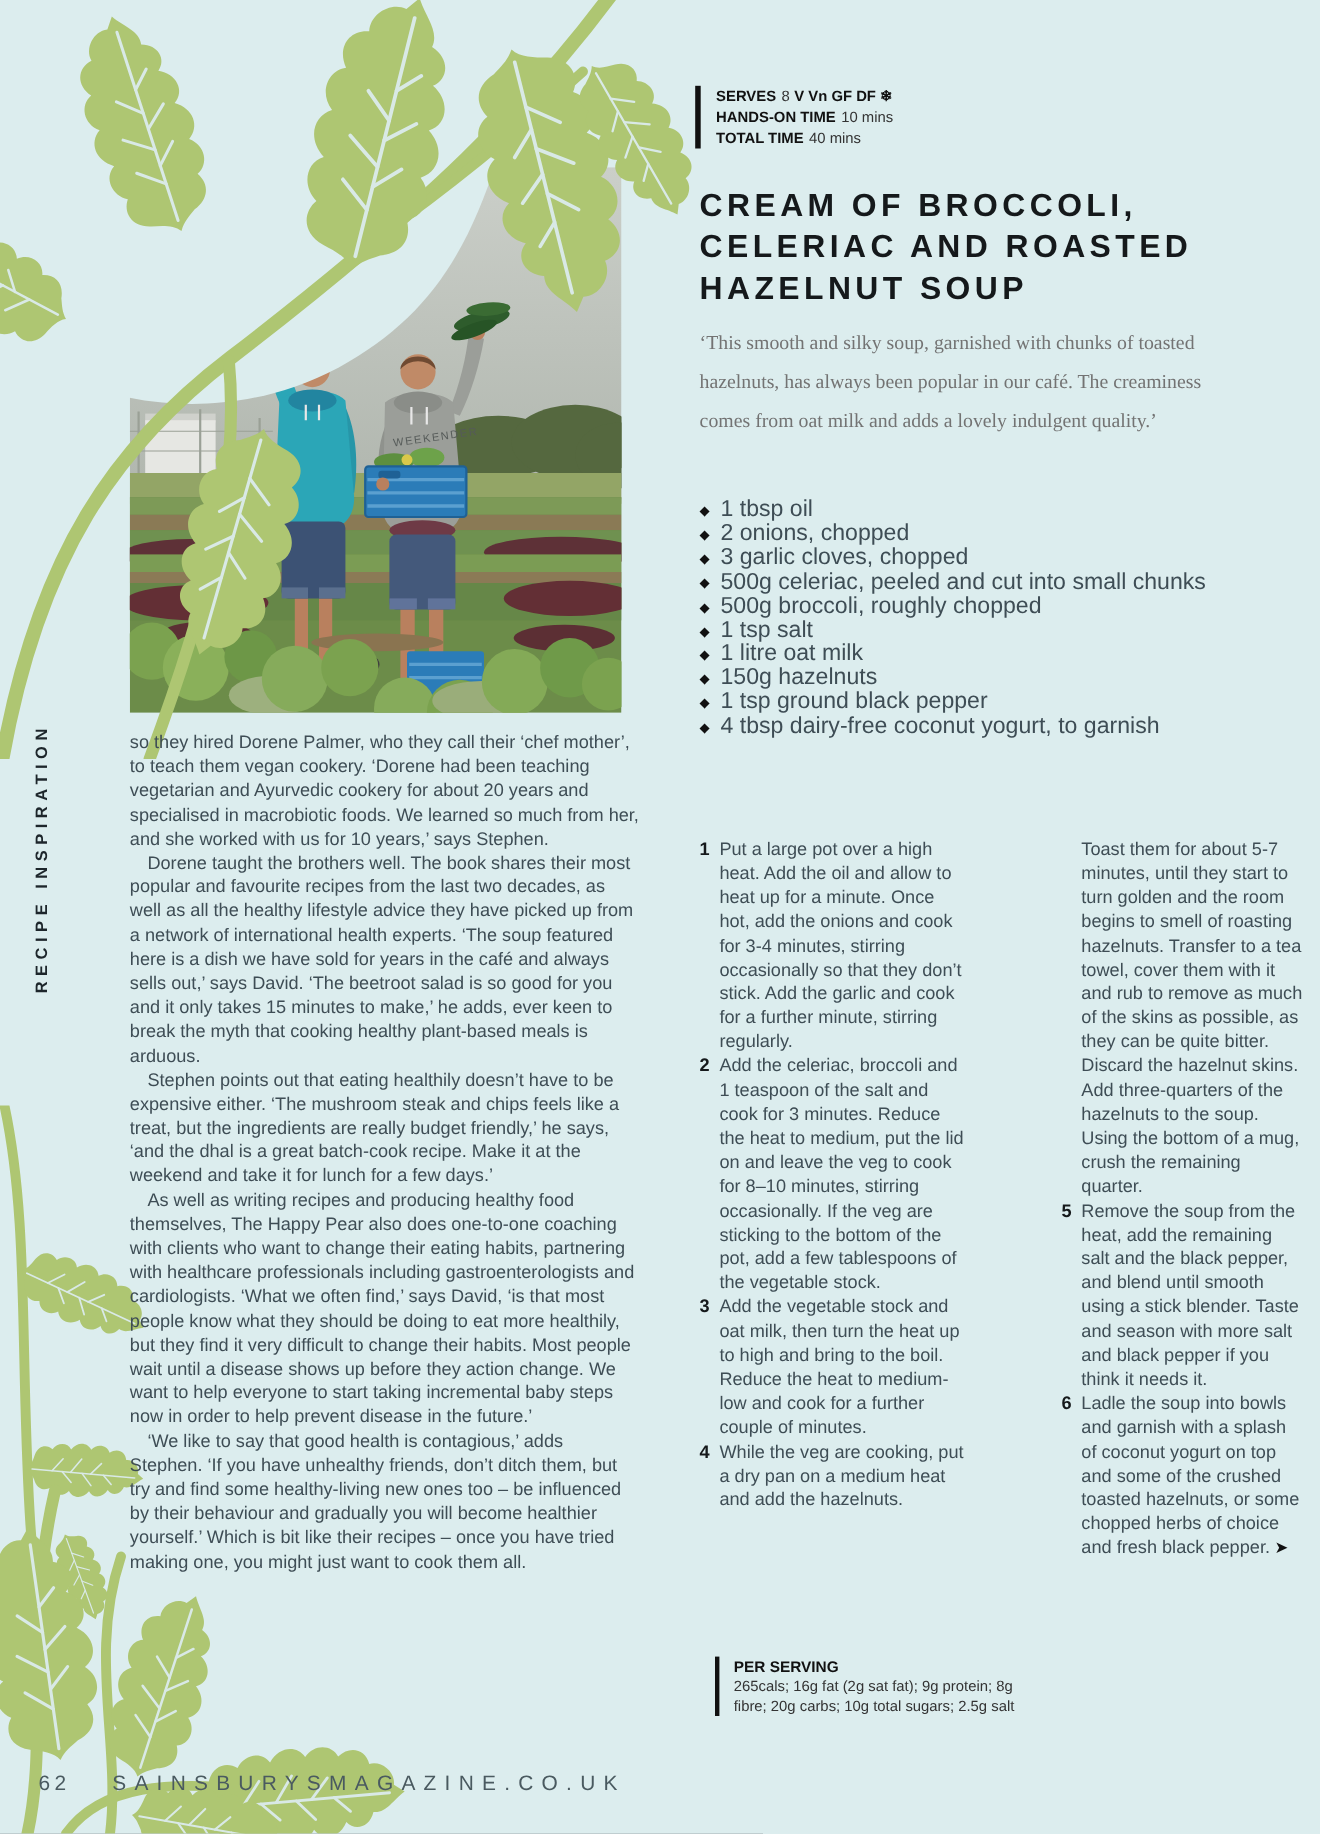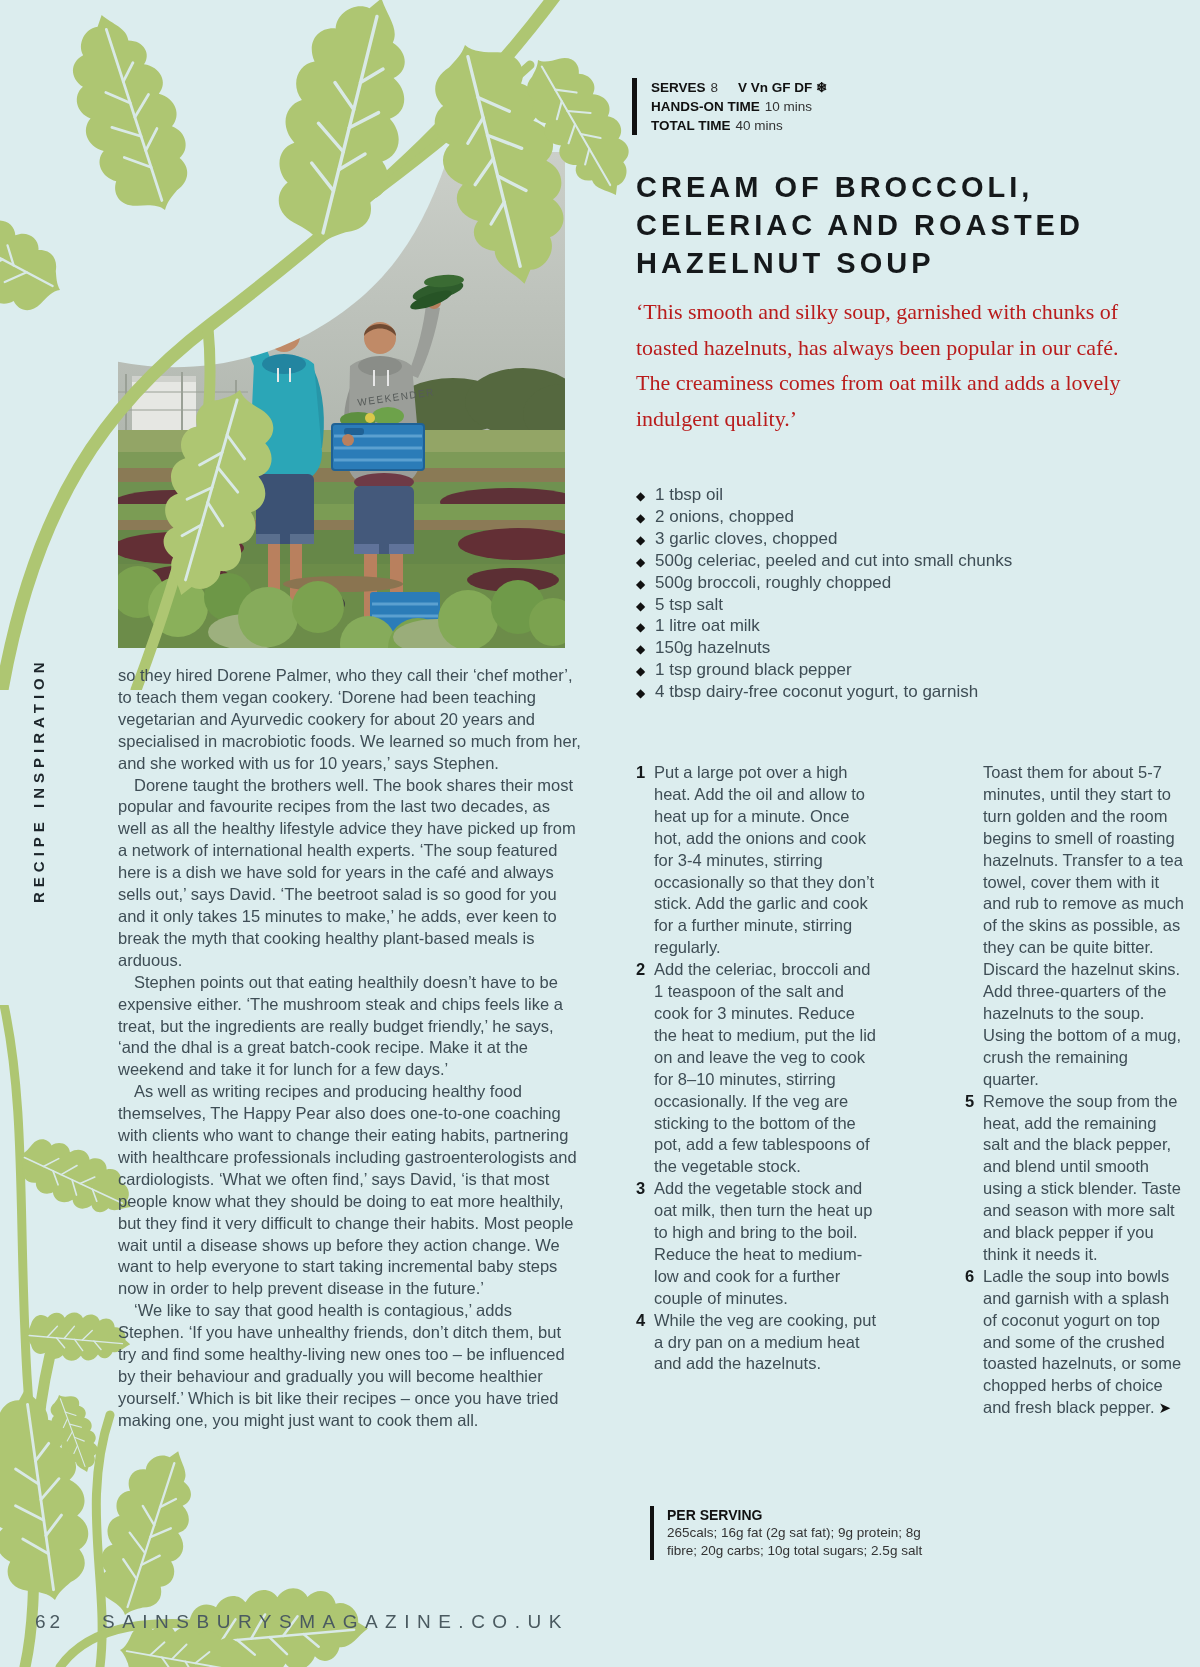--- a/index.html
+++ b/index.html
@@ -26,31 +26,31 @@
   .article{left:118px;top:651px;width:463px;z-index:3;font-size:16.5px;line-height:21.9px;margin-top:14px;}
   .article p{margin:0;}
   .article p + p{text-indent:16px;}
   
   .info{
     left:632px;top:78px;width:420px;z-index:3;
     border-left:5px solid #111;padding-left:14px;
     font-size:13.5px;line-height:19px;color:#333;
   }
   .info .lab{font-weight:bold;color:#111;margin-right:5px;text-align:right;}
-  .info .badges{font-weight:bold;color:#111;margin-left:20px;}
+  .info .badges{font-weight:bold;color:#111;margin-left:4px;}
   .title{
     left:636px;top:168px;width:490px;z-index:3;margin:0;
     font-size:29px;line-height:38px;font-weight:bold;letter-spacing:4px;color:#15191b;
   }
   .quote{
     left:636px;top:294px;width:502px;z-index:3;margin:0;
-    font-family:"Liberation Serif",serif;font-size:22px;line-height:35.5px;color:#b91c1c;
-  }
-  .ingredients{left:636px;top:484px;width:520px;z-index:3;list-style:none;margin:0;padding:0;
-    font-size:17px;line-height:21.9px;}
+    font-family:"Liberation Serif",serif;font-size:18px;line-height:35.5px;color:#737373;
+  }
+  .ingredients{left:636px;top:452px;width:520px;z-index:3;list-style:none;margin:0;padding:0;
+    font-size:21px;line-height:21.9px;}
   .ingredients li{position:relative;padding-left:19px;}
   .ingredients li::before{content:"◆";position:absolute;left:0;top:2px;font-size:12px;color:#111;}
   .method{z-index:3;font-size:16.5px;line-height:21.9px;}
   .method-c1{left:636px;top:762px;width:242px;}
   .method-c2{left:965px;top:762px;width:220px;}
   .step{display:flex;}
   .step .n{font-weight:bold;color:#15191b;width:18px;flex:none;}
   .step .t{flex:1;}
   .arrow{color:#111;font-size:15px;margin-left:4px;}
   .per-serving{
@@ -264,21 +264,21 @@
 
   <h1 class="abs title">CREAM OF BROCCOLI, CELERIAC AND ROASTED HAZELNUT SOUP</h1>
   <p class="abs quote">‘This smooth and silky soup, garnished with chunks of toasted hazelnuts, has always been popular in our café. The creaminess comes from oat milk and adds a lovely indulgent quality.’</p>
 
   <ul class="abs ingredients">
     <li>1 tbsp oil</li>
     <li>2 onions, chopped</li>
     <li>3 garlic cloves, chopped</li>
     <li>500g celeriac, peeled and cut into small chunks</li>
     <li>500g broccoli, roughly chopped</li>
-    <li>5 tsp salt</li>
+    <li>1 tsp salt</li>
     <li>1 litre oat milk</li>
     <li>150g hazelnuts</li>
     <li>1 tsp ground black pepper</li>
     <li>4 tbsp dairy-free coconut yogurt, to garnish</li>
   </ul>
 
   <div class="abs method method-c1">
     <div class="step">
       <span class="n">1</span>
       <span class="t">Put a large pot over a high heat. Add the oil and allow to heat up for a minute. Once hot, add the onions and cook for 3-4 minutes, stirring occasionally so that they don’t stick. Add the garlic and cook for a further minute, stirring regularly.</span>

